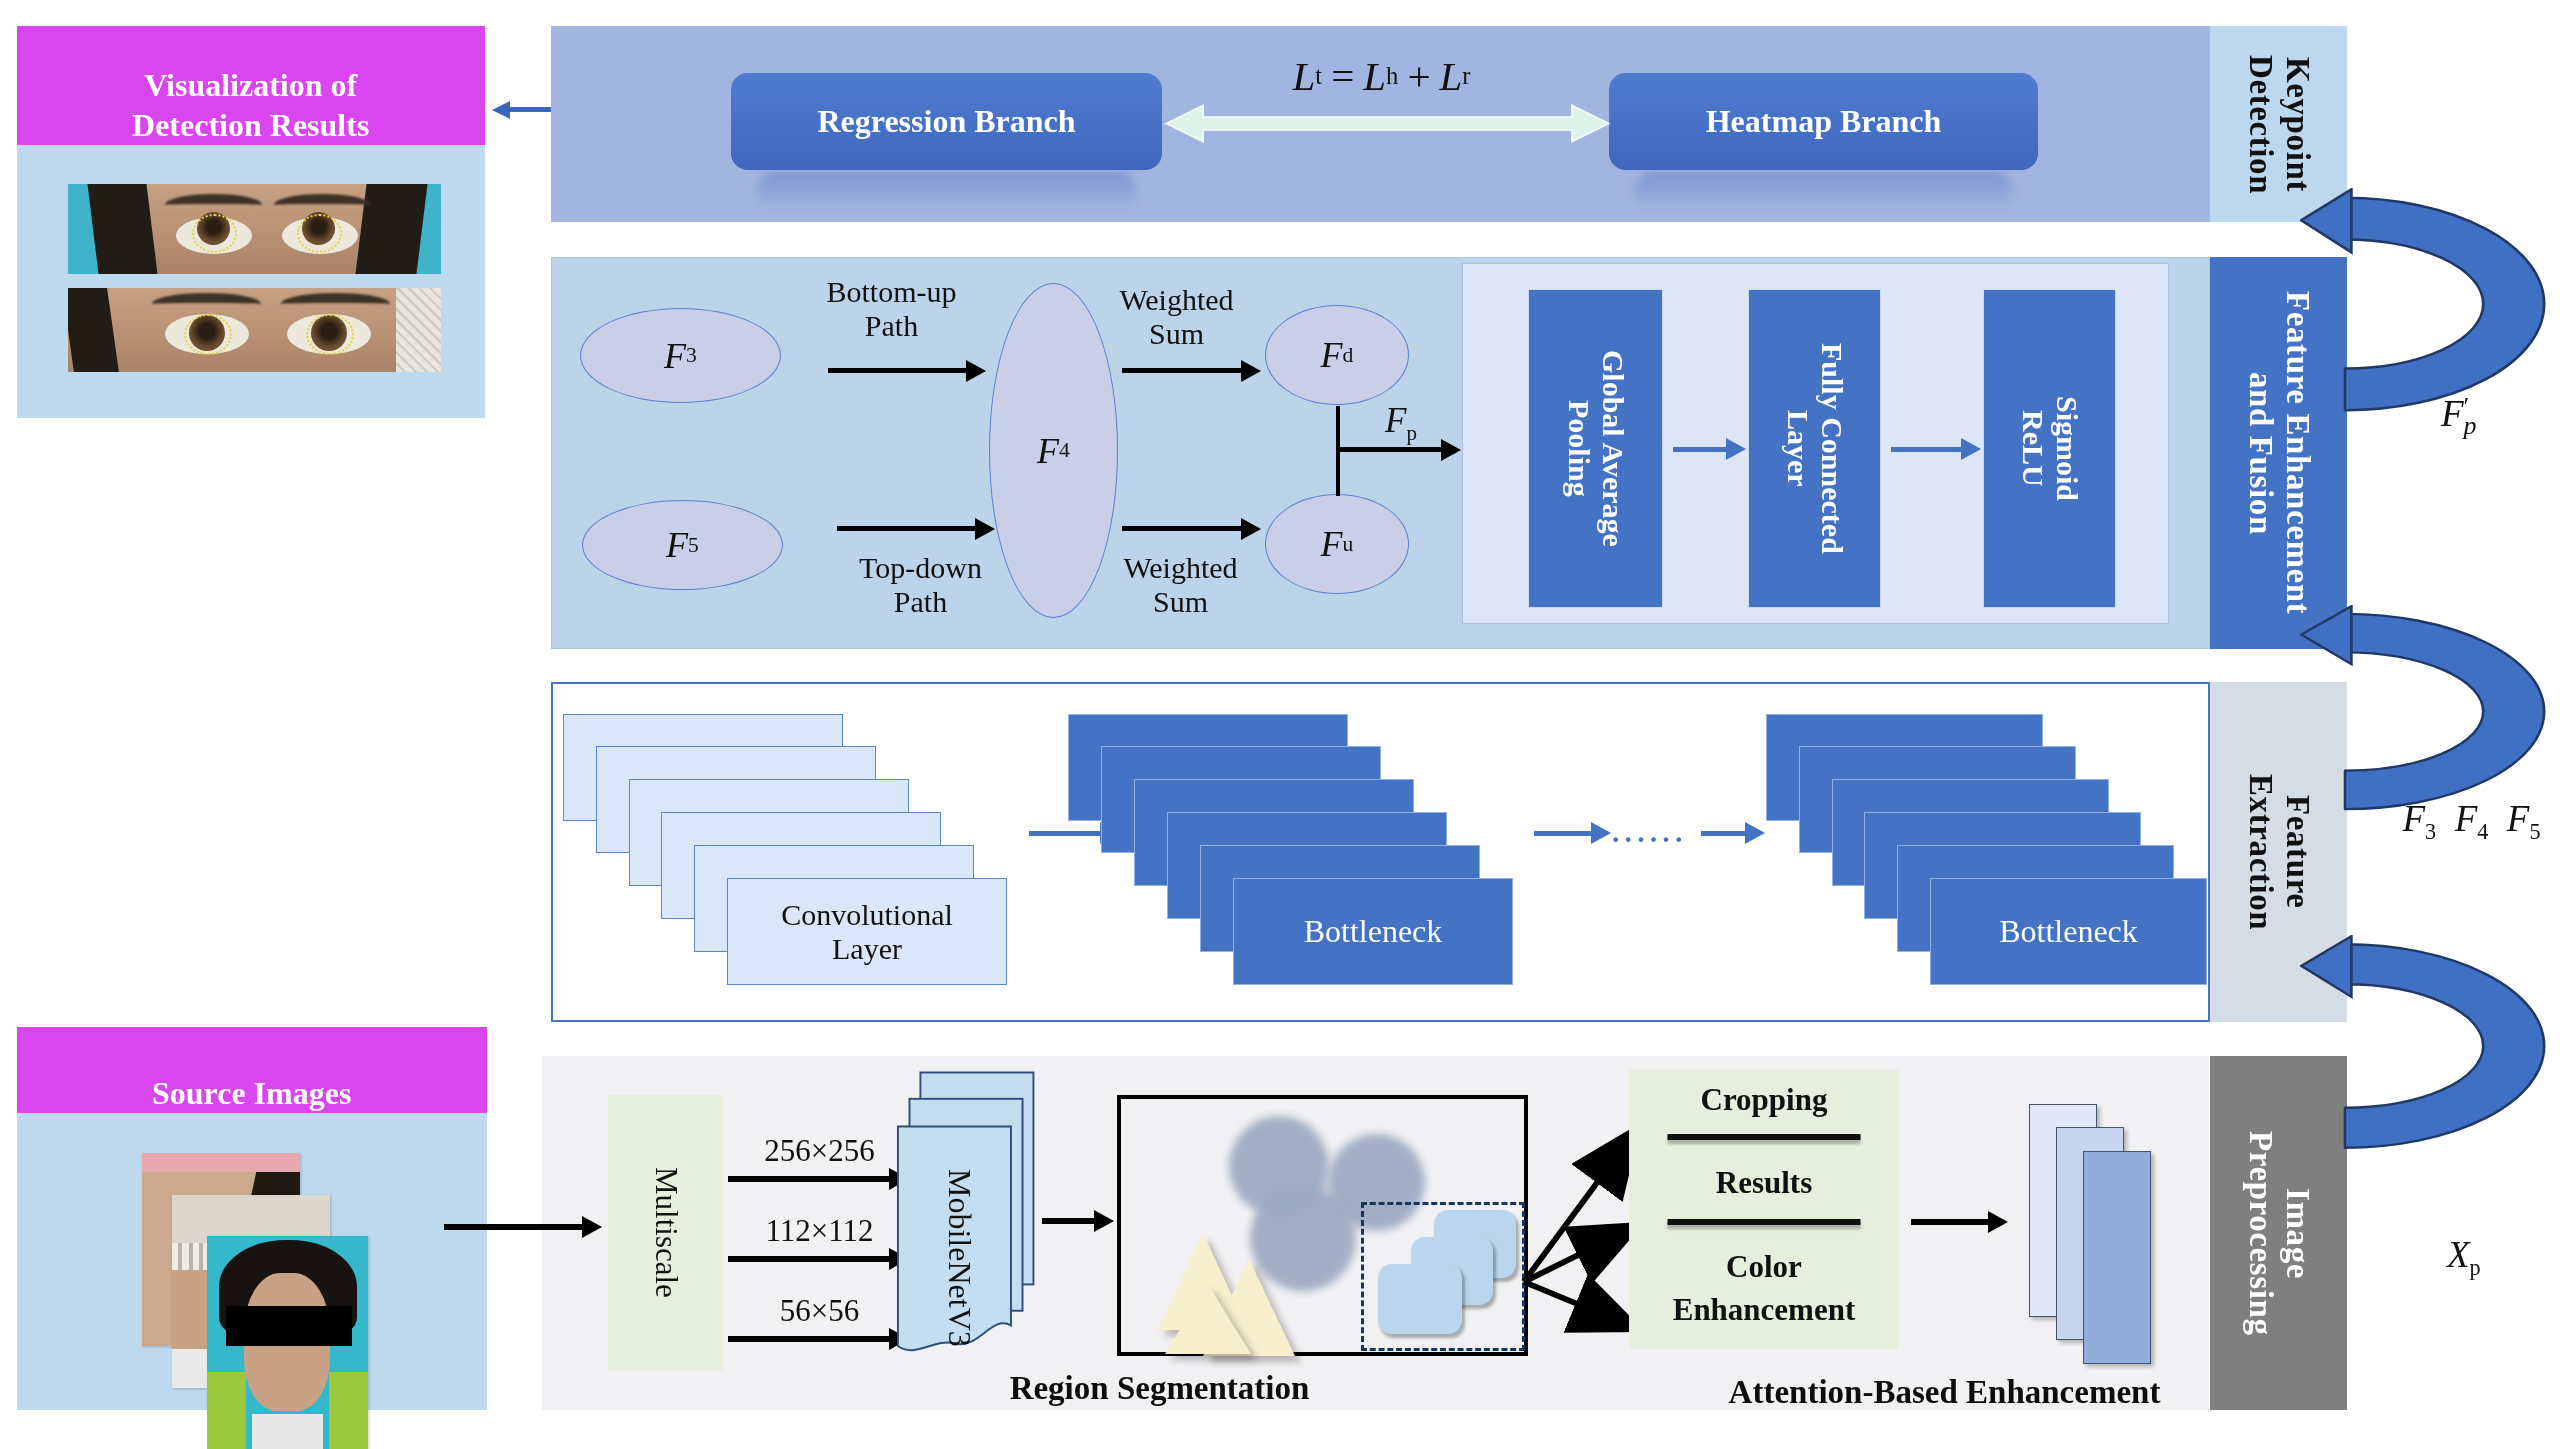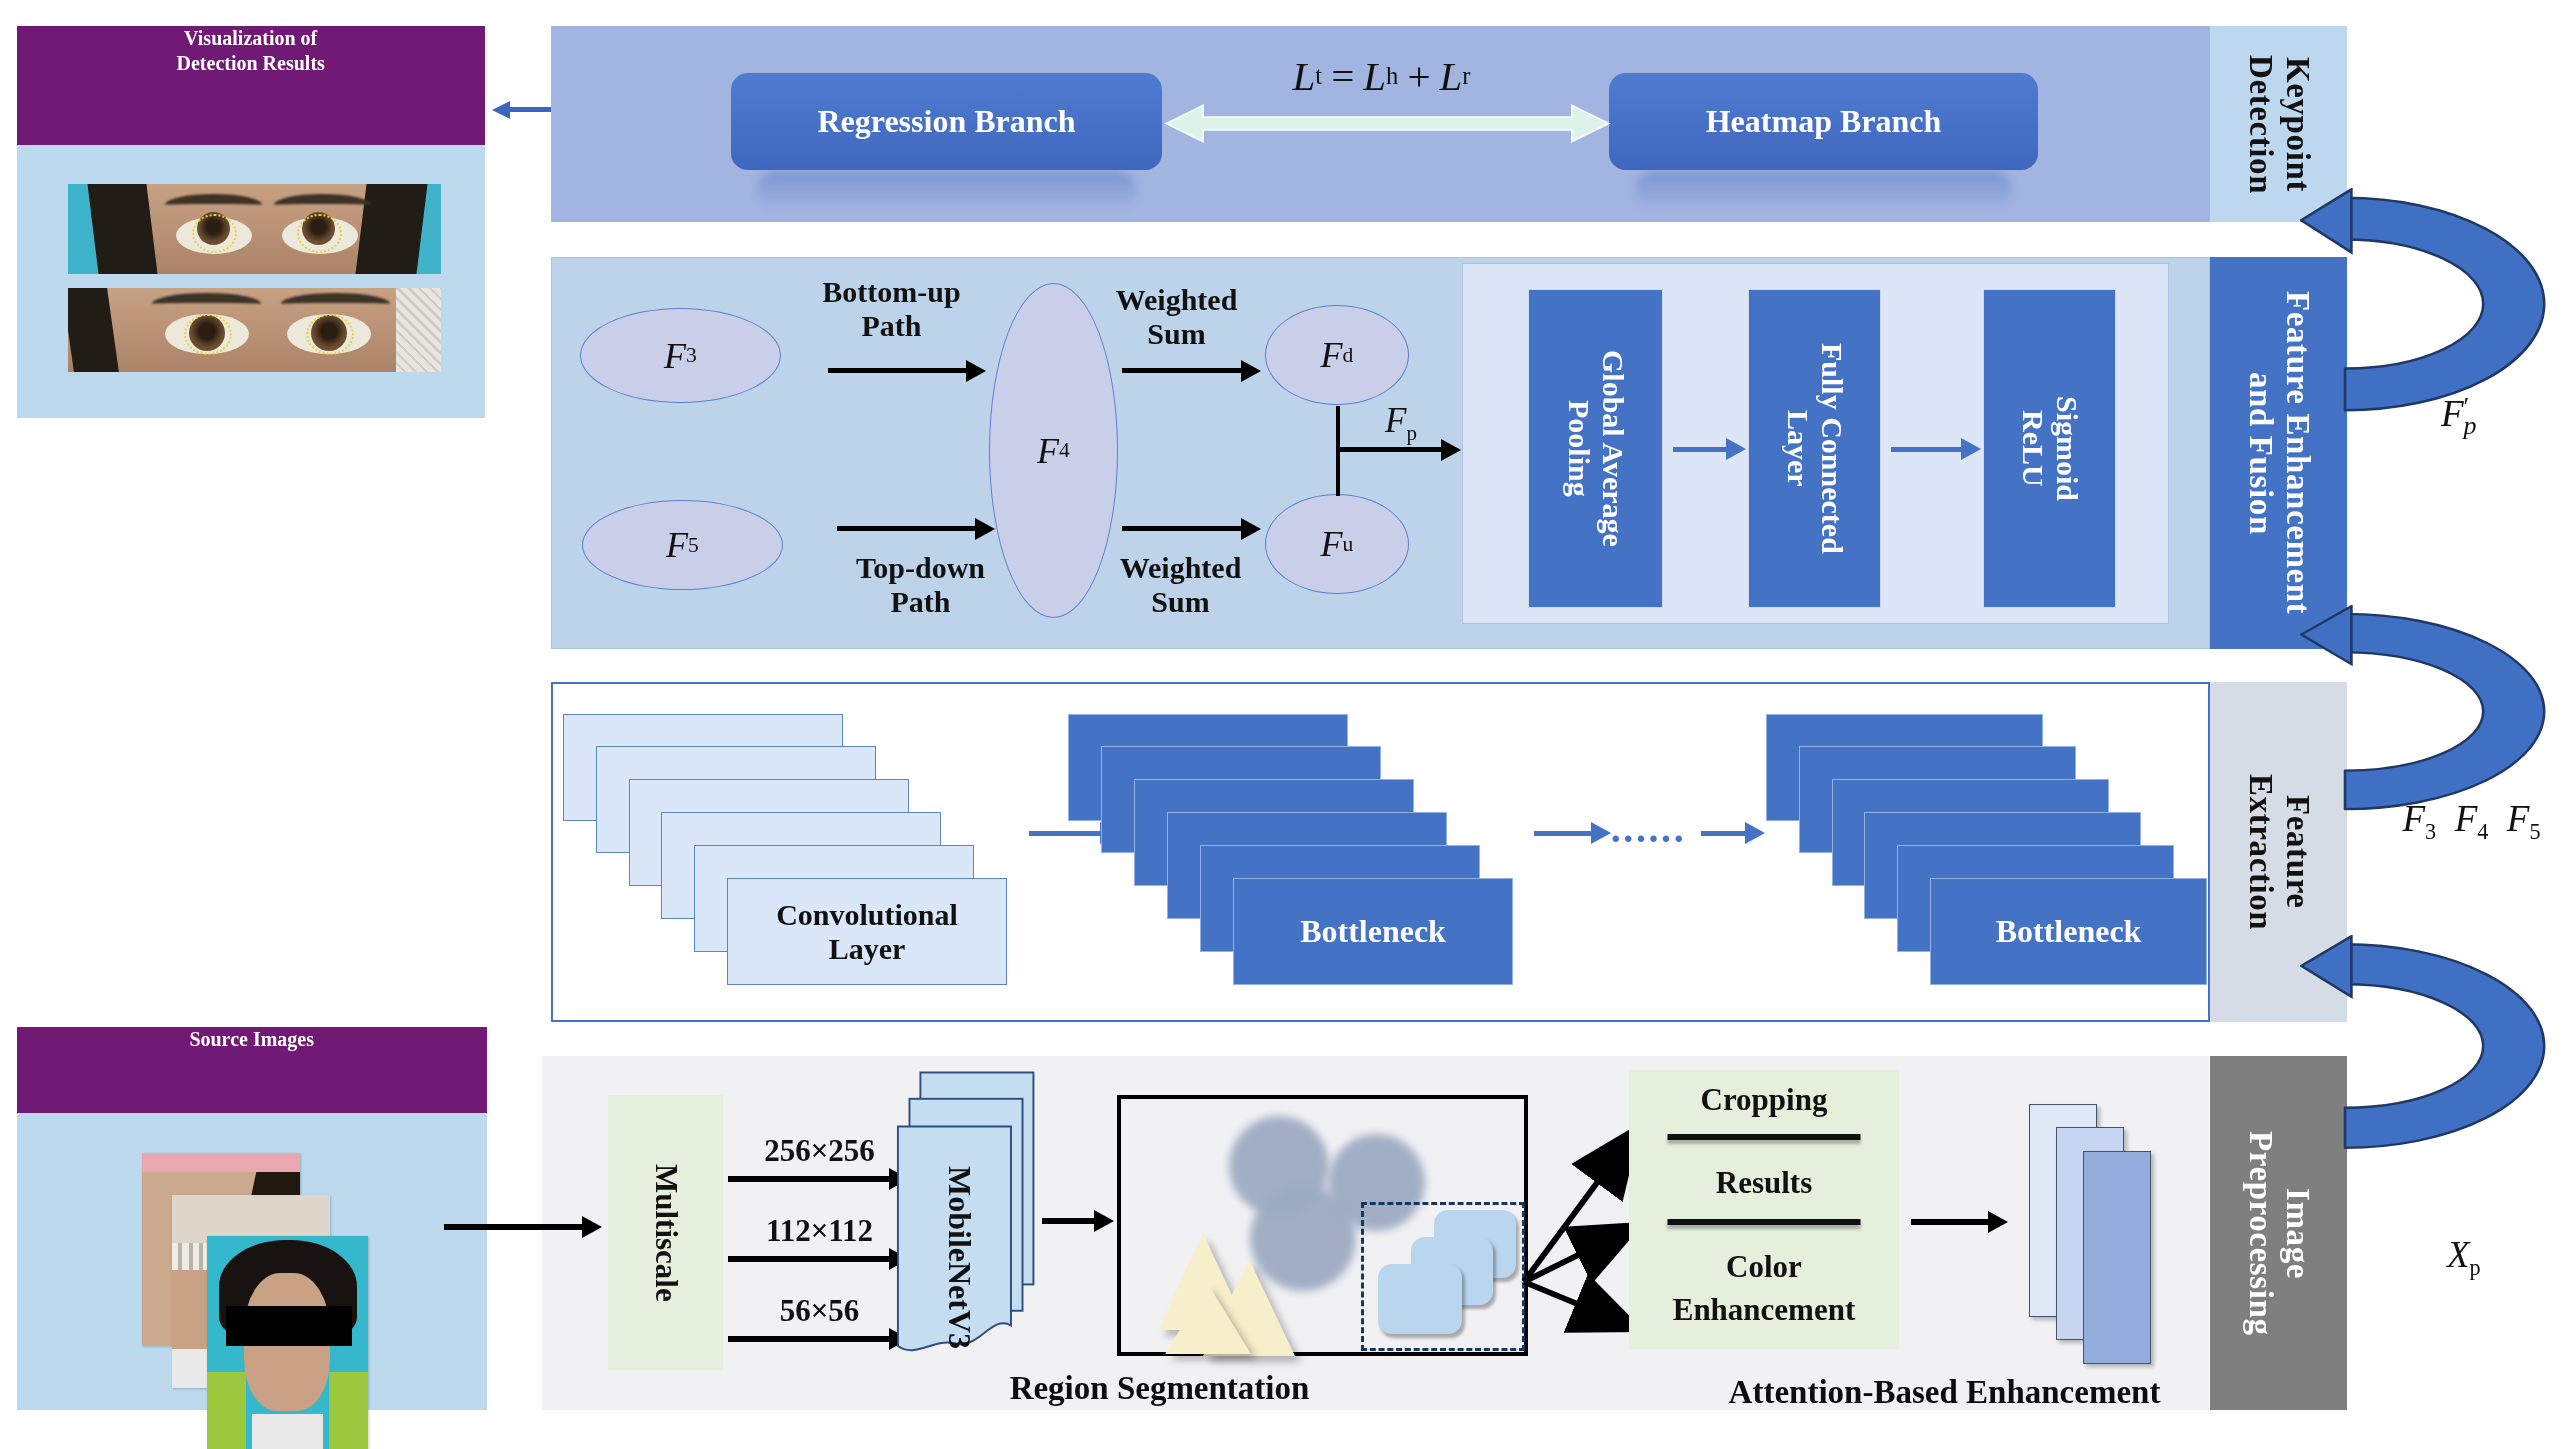--- a/index.html
+++ b/index.html
@@ -1,20 +1,20 @@
 <!DOCTYPE html>
 <html style="font-size:10.3px"><head>
 <meta charset="utf-8">
 <style>
   *{box-sizing:border-box}
   html,body{margin:0;padding:0;background:#fff}
   #canvas{position:relative;width:2576px;height:1449px;background:#ffffff;overflow:hidden;
           font-family:"Liberation Serif",serif;color:#111}
   .abs{position:absolute}
-  .b{font-weight:bold}
+  .b{font-weight:normal}
   .ctr{display:flex;align-items:center;justify-content:center;text-align:center}
   .vt{writing-mode:vertical-rl;text-align:center}
   .lbl2{line-height:1.12}
   
   .row1{background:#a2b4e0}
   .row2{background:#bcd3ea;border:1.3px solid #a8c6e0}
   .row3{background:#ffffff;border:2.6px solid #4472c4}
   .row4{background:#f1f1f3}
   .band{display:flex;align-items:center;justify-content:center}
   .band .vt{font-size:33px;font-weight:bold;letter-spacing:0.6px}
@@ -42,23 +42,23 @@
   
   .prect{position:absolute;background:#4472c4;border:1.3px solid #cdd9f0;color:#fff;
          display:flex;align-items:center;justify-content:center}
   .prect .vt{font-size:30px;font-weight:bold}
   
   .page{position:absolute;border:1.9px solid #5b86c9;background:#d9e7f8}
   .page.dark{background:#4472c4;border-color:#93b2e4}
   .pagelabel{display:flex;align-items:center;justify-content:center;text-align:center}
   
   .panel{position:absolute;background:#bcd9ee}
-  .panel .phead{position:absolute;left:0;top:0;right:0;background:#701a75;color:#fff;
-        display:flex;align-items:flex-start;justify-content:center;text-align:center;
-        font-weight:bold;font-size:20px;line-height:1.25}
+  .panel .phead{position:absolute;left:0;top:0;right:0;background:#d946ef;color:#fff;
+        display:flex;align-items:flex-end;justify-content:center;text-align:center;
+        font-weight:bold;font-size:32px;line-height:1.25}
   .photo{position:absolute;overflow:hidden}
   
   .eyestrip{background:linear-gradient(180deg,#c6a183,#b99175 55%,#aa8468)}
   .teal{position:absolute;background:#3fb3c9}
   .hairblk{position:absolute;background:#221c16}
   .brow{position:absolute;height:22px;border-top:10.3px solid #3c3226;border-radius:50%;filter:blur(1.3px)}
   .sclera{position:absolute;background:#ece9dc;border-radius:50%}
   .iris{position:absolute;background:radial-gradient(circle at 50% 45%,#2a1d12 28%,#6a4c2e 60%,#7b5a38 100%);border-radius:50%}
   .dotring{position:absolute;border:2.6px dotted #e6d23e;border-radius:50%}
   

